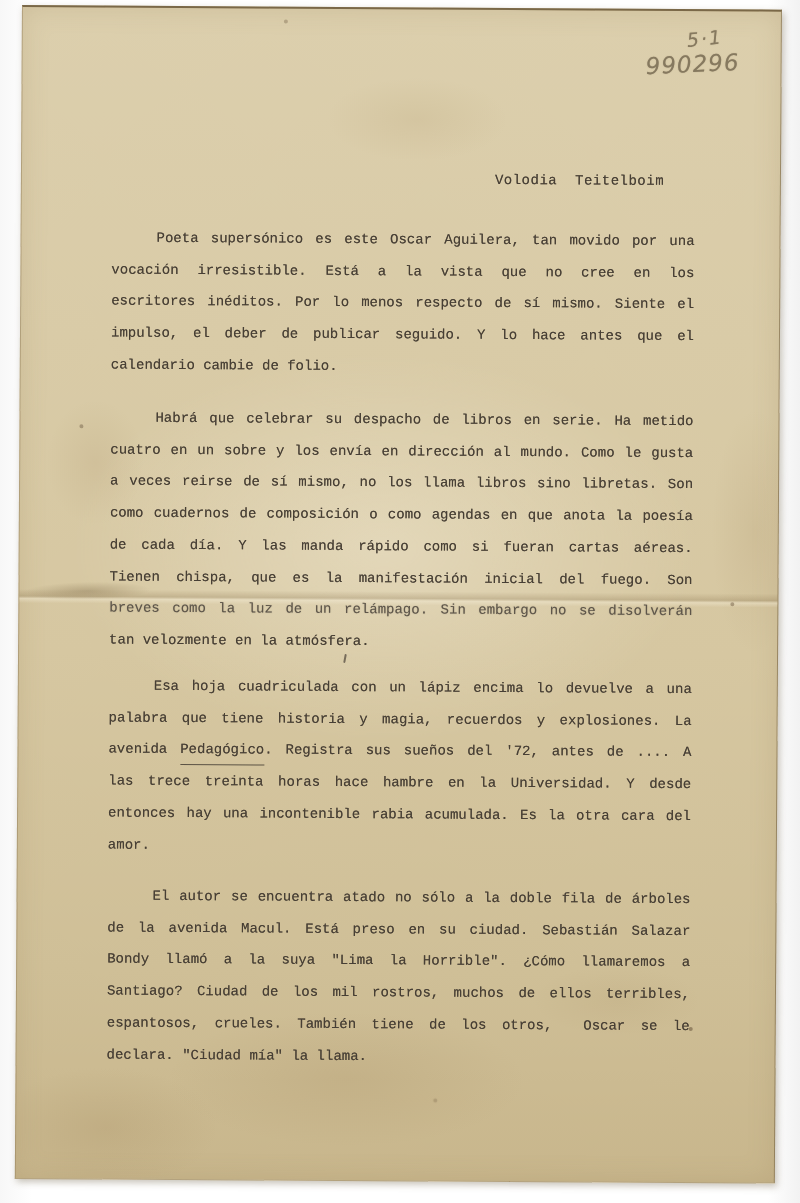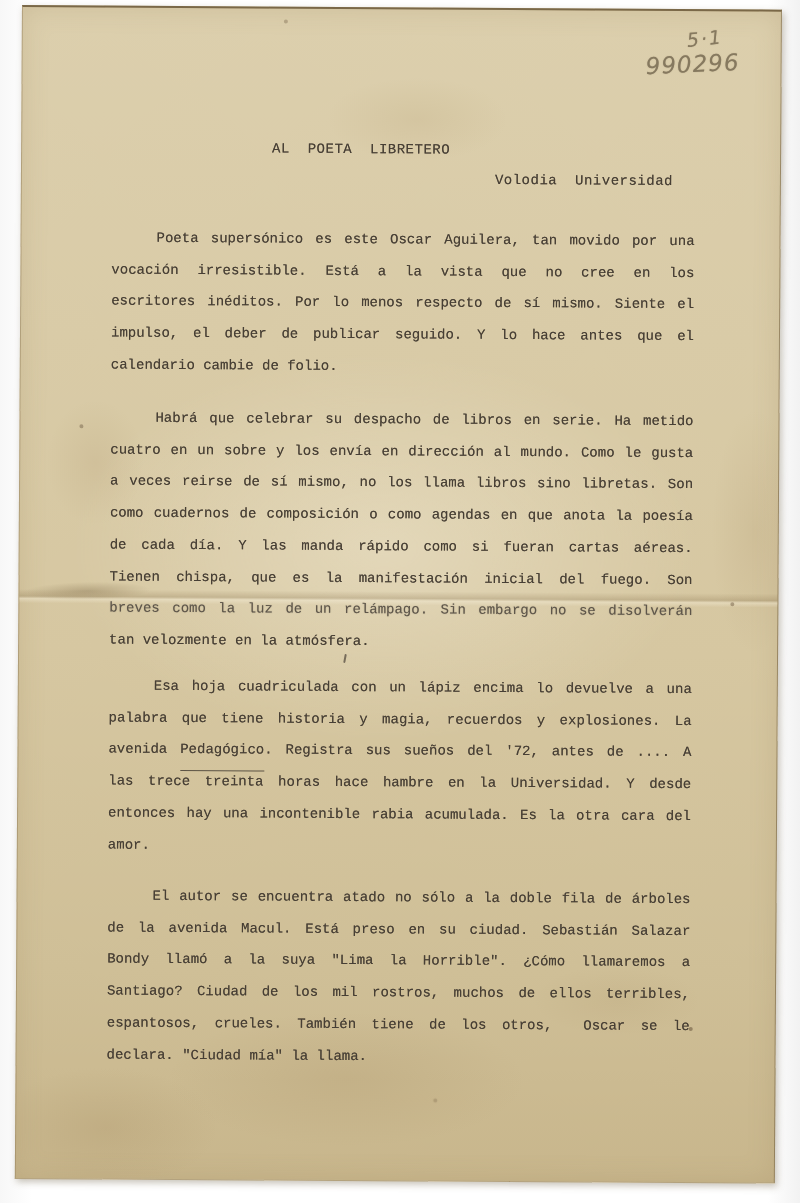--- a/index.html
+++ b/index.html
@@ -106,40 +106,39 @@
   .para.pa2 { top: 663px; }
   .para.pa3 { top: 873px; }
   .line {
     white-space: pre-wrap;
     text-align: justify;
     text-align-last: justify;
   }
   .line.first { text-indent: 45px; }
   .line.last { text-align: left; text-align-last: auto; }
   .pa1 .line:nth-child(7) { color: #5e564a; text-shadow: 0 0 1px rgba(94,86,74,0.5); }
-  .underlined { border-bottom: 1px solid rgba(71,63,53,0.85); padding-bottom: 13px; }
+  .underlined { border-bottom: 1px solid rgba(71,63,53,0.85); padding-bottom: 7px; }
 </style>
 </head>
 <body>
 
 <div class="page">
   <div class="paper">
     <div class="stains"></div>
     <div class="crease"></div>
     <div class="crease-left"></div>
     <div class="specks"></div>
     <div class="stray-mark"></div>
 
     <div class="annotation">
       <div class="anno-code">5·1</div>
       <div class="anno-num">990296</div>
     </div>
 
-    <div class="typetext doc-title">AL  POETA  LIBRETERO</div>
-    <div class="typetext doc-byline">Volodia  Universidad</div>
+    <div class="typetext doc-byline">Volodia  Teitelboim</div>
 
     <div class="typetext para pa0">
         <div class="line first">Poeta supersónico es este Oscar Aguilera, tan movido por una</div>
         <div class="line">vocación irresistible. Está a la vista que no cree en los</div>
         <div class="line">escritores inéditos. Por lo menos respecto de sí mismo. Siente el</div>
         <div class="line">impulso, el deber de publicar seguido. Y lo hace antes que el</div>
         <div class="line last">calendario cambie de folio.</div>
       </div>
     <div class="typetext para pa1">
         <div class="line first">Habrá que celebrar su despacho de libros en serie. Ha metido</div>

